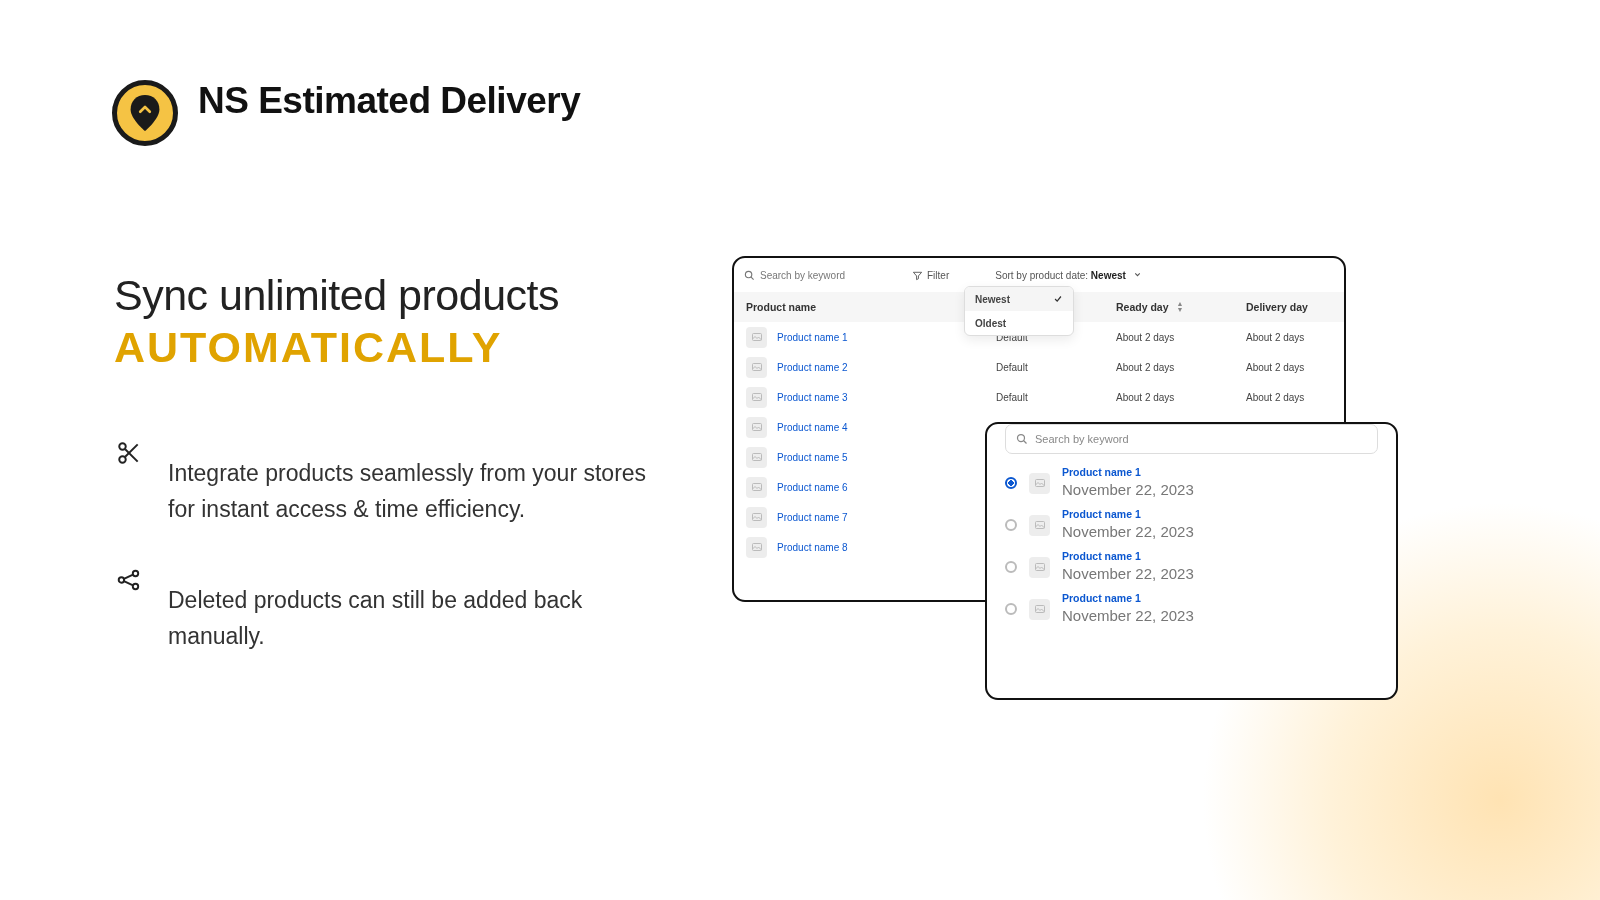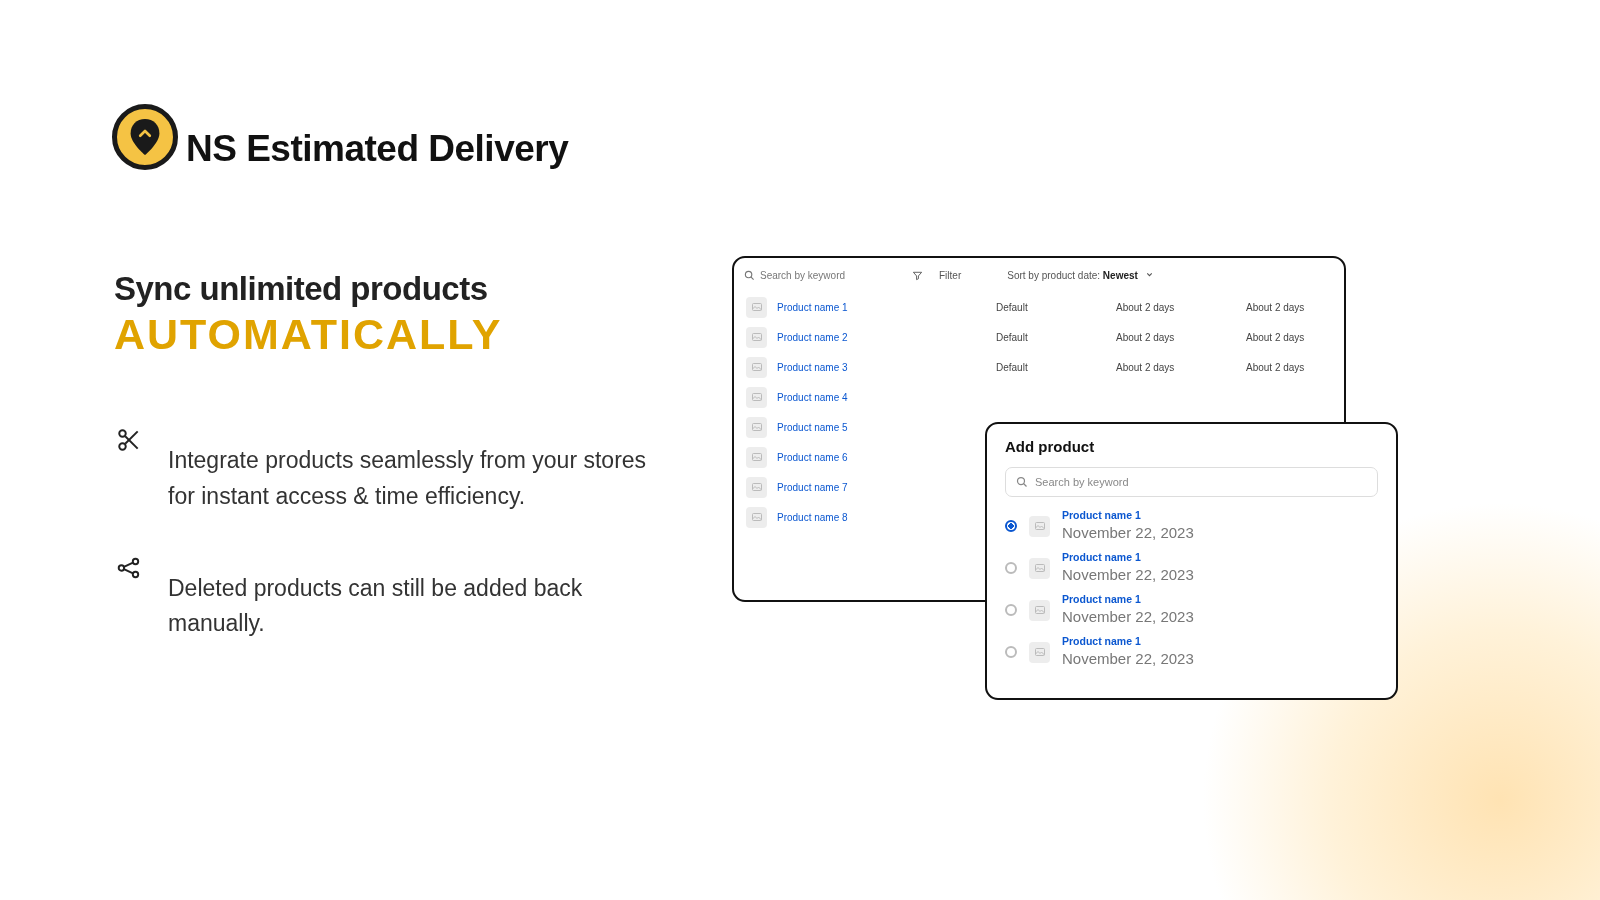--- a/index.html
+++ b/index.html
@@ -13,22 +13,22 @@
 .yellow-blob {
   position: absolute;
   bottom: -200px; right: -200px;
   width: 600px; height: 600px;
   background: radial-gradient(circle at 50% 50%, #ffe3b3 0%, #fff2d9 40%, rgba(255,255,255,0) 70%);
   border-radius: 50%;
   z-index: 0;
 }
 .header {
   position: absolute;
-  top: 104px; left: 112px;
-  display: flex; align-items: flex-end; gap: 8px;
+  top: 80px; left: 112px;
+  display: flex; align-items: flex-start; gap: 20px;
 }
 .logo {
   width: 66px; height: 66px;
   border-radius: 50%;
   background: #f5c344;
   border: 5px solid #1a1a1a;
   display: flex; align-items: center; justify-content: center;
 }
 .logo svg { width: 30px; height: 36px; }
 .brand-name {
@@ -37,22 +37,22 @@
   color: #111;
   letter-spacing: -0.5px;
 }
 .left-col {
   position: absolute;
   top: 268px; left: 114px;
   width: 560px;
   z-index: 2;
 }
 .headline {
-  font-size: 33px;
-  font-weight: 700;
+  font-size: 43px;
+  font-weight: 400;
   color: #222;
   line-height: 1.28;
   letter-spacing: -0.5px;
 }
 .headline-accent {
   font-size: 43px;
   font-weight: 800;
   color: #E0A300;
   letter-spacing: 2px;
 }
@@ -93,21 +93,21 @@
   padding: 0 10px;
   gap: 8px;
 }
 .search-box {
   display: flex; align-items: center; gap: 5px;
   flex: 0 0 150px;
   height: 22px;
   color: #777;
 }
 .filter-btn {
-  display: flex; align-items: center; gap: 16px;
+  display: flex; align-items: center; gap: 4px;
   color: #555; font-weight: 500;
   padding: 0 10px;
 }
 .sort-label { color: #555; margin-left: 28px; }
 .sort-value { font-weight: 700; color: #222; }
 .table-header {
   display: flex; align-items: center;
   height: 30px;
   background: #f6f6f6;
   padding: 0 12px;
@@ -266,20 +266,44 @@
       <span>Filter</span>
     </div>
     <div class="sort-label">
       <span>Sort by product date: </span><span class="sort-value">Newest</span>
       <svg width="9" height="9" viewBox="0 0 24 24" fill="none" stroke="#555" stroke-width="3" style="margin-left:4px">
           <path d="M6 9l6 6 6-6"></path>
         </svg>
     </div>
   </div>
 
+  <div class="table-header">
+    <div class="col-name">Product name</div>
+    <div style="flex:0 0 120px"></div>
+    <div class="col-ready">
+      <span>Ready day</span>
+      <span class="sort-updown">
+          <span>▲</span>
+          <span>▼</span>
+        </span>
+    </div>
+    <div class="col-delivery">Delivery day</div>
+
+    <div class="dropdown" style="top:-6px; left:230px;">
+      <div class="dropdown-item selected">
+        <span>Newest</span>
+        <svg width="10" height="10" viewBox="0 0 24 24" fill="none" stroke="#333" stroke-width="3">
+            <path d="M5 12l5 5 9-11"></path>
+          </svg>
+      </div>
+      <div class="dropdown-item">
+        <span>Oldest</span>
+      </div>
+    </div>
+  </div>
 
   <div class="table-row">
     <div style="flex:0 0 250px; display:flex; align-items:center;">
       <div class="thumb">
           <svg width="12" height="12" viewBox="0 0 24 24" fill="none" stroke="#bbb" stroke-width="2">
             <rect x="3" y="5" width="18" height="14" rx="2"></rect>
             <path d="M3 16l5-5 4 4 3-3 6 6"></path>
           </svg>
         </div>
       <span class="product-link">Product name 1</span>
@@ -367,21 +391,20 @@
             <rect x="3" y="5" width="18" height="14" rx="2"></rect>
             <path d="M3 16l5-5 4 4 3-3 6 6"></path>
           </svg>
         </div>
       <span class="product-link">Product name 8</span>
     </div>
   </div>
 </div>
 
 <div class="panel-modal">
-  <div class="modal-title">Add product</div>
   <div class="modal-body">
     <div class="modal-search">
       <svg width="12" height="12" viewBox="0 0 24 24" fill="none" stroke="#888" stroke-width="2.5">
           <circle cx="10" cy="10" r="7"></circle>
           <line x1="21" y1="21" x2="15" y2="15"></line>
         </svg>
       <span>Search by keyword</span>
     </div>
 
     <div class="modal-row">

